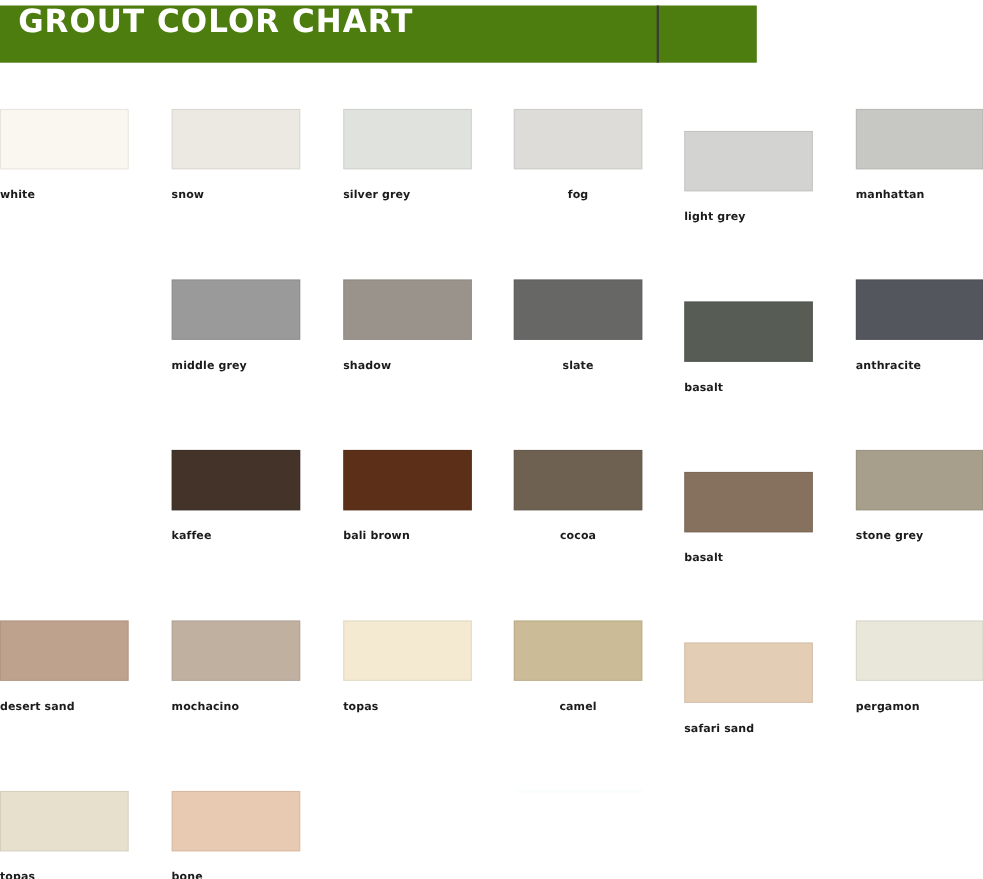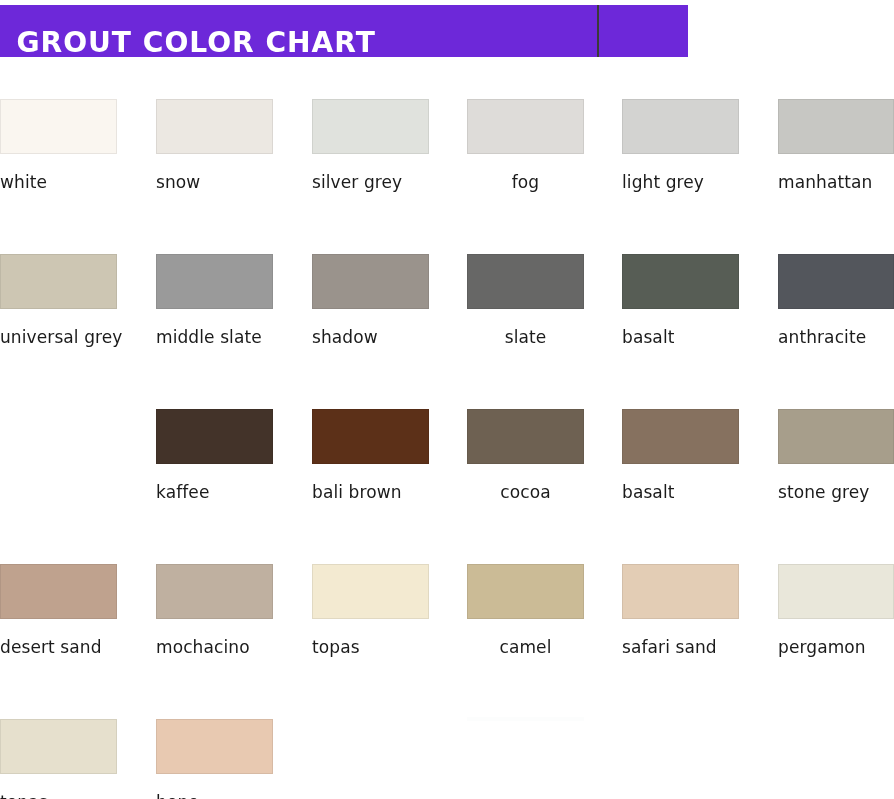--- a/index.html
+++ b/index.html
@@ -16,23 +16,23 @@
     position: relative;
   }
 
   
   .header-bar {
     position: absolute;
     left: 0;
     top: 5px;
     width: 688px;
     height: 52px;
-    background: #6d28d9;
+    background: #4d7c0f;
     display: flex;
-    align-items: flex-end;
+    align-items: flex-start;
     box-sizing: border-box;
   }
   .header-title {
     color: #ffffff;
     font-family: "DejaVu Sans", sans-serif;
     font-weight: bold;
     font-size: 29px;
     letter-spacing: 1.0px;
     line-height: 1;
     padding-left: 17px;
@@ -63,34 +63,34 @@
   }
   .cell {
     position: absolute;
     top: 0;
     width: 117px;
   }
   .cell.col0 { left: 0px; }
   .cell.col1 { left: 156px; }
   .cell.col2 { left: 312px; }
   .cell.col3 { left: 467px; text-align: center; }
-  .cell.col4 { left: 622px; }
+  .cell.col4 { left: 622px; margin-top: 20px; }
   .cell.col5 { left: 778px; width: 116px; }
 
   .swatch {
     width: 100%;
     height: 55px;
     box-sizing: border-box;
     border: 1px solid rgba(0,0,0,0.07);
   }
   .swatch-label {
     margin-top: 18px;
     font-family: "DejaVu Sans", sans-serif;
-    font-size: 17px;
-    font-weight: normal;
+    font-size: 10px;
+    font-weight: bold;
     color: #1b1b1b;
     letter-spacing: 0.1px;
     white-space: nowrap;
   }
 
   
   .ghost-artifact {
     position: absolute;
     left: 467px;
     top: 717px;
@@ -130,27 +130,23 @@
       <div class="swatch" style="background-color: rgb(211, 211, 209);"></div>
       <div class="swatch-label">light grey</div>
     </div>
     <div class="cell col5">
       <div class="swatch" style="background-color: rgb(199, 199, 195);"></div>
       <div class="swatch-label">manhattan</div>
     </div>
   </div>
 
   <div class="row">
-    <div class="cell col0">
-      <div class="swatch" style="background-color: rgb(205, 198, 179);"></div>
-      <div class="swatch-label">universal grey</div>
-    </div>
     <div class="cell col1">
       <div class="swatch" style="background-color: rgb(154, 154, 154);"></div>
-      <div class="swatch-label">middle slate</div>
+      <div class="swatch-label">middle grey</div>
     </div>
     <div class="cell col2">
       <div class="swatch" style="background-color: rgb(154, 147, 140);"></div>
       <div class="swatch-label">shadow</div>
     </div>
     <div class="cell col3">
       <div class="swatch" style="background-color: rgb(103, 103, 102);"></div>
       <div class="swatch-label">slate</div>
     </div>
     <div class="cell col4">

